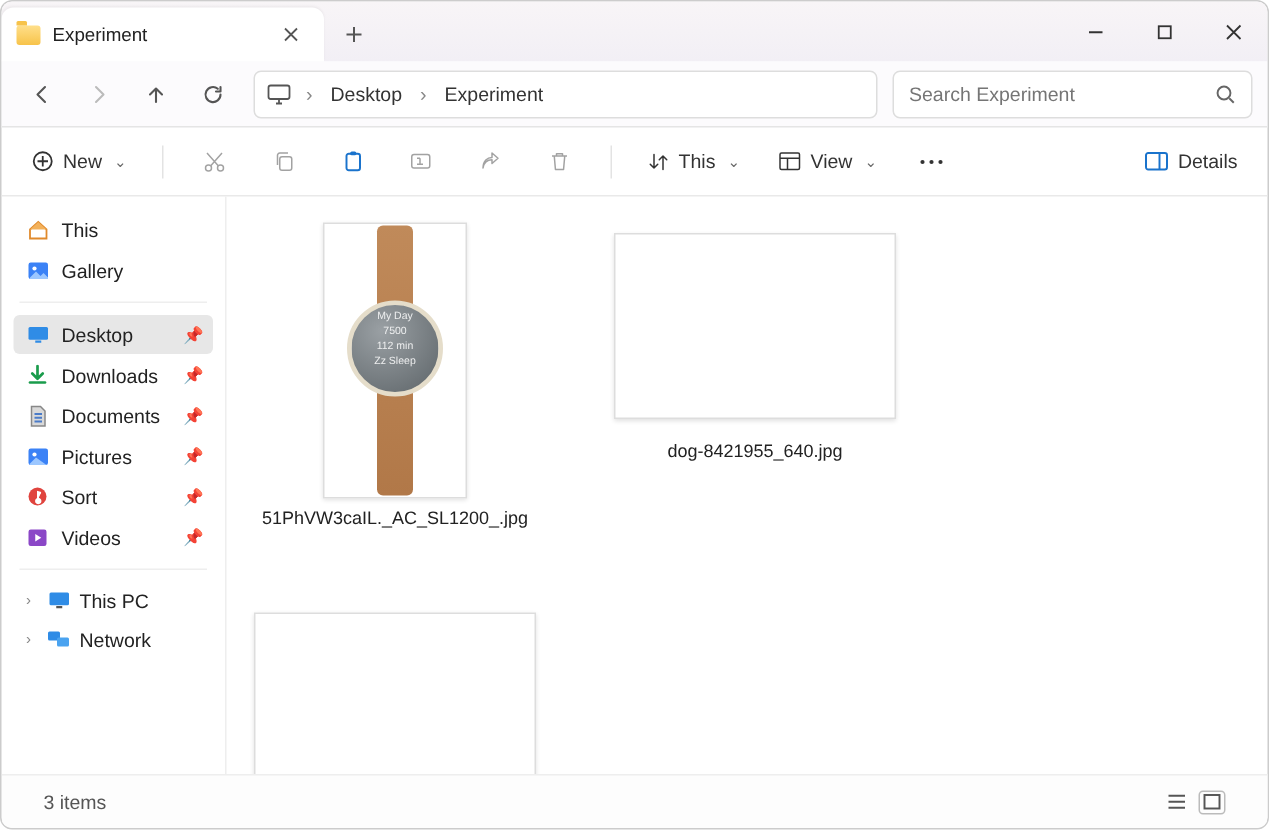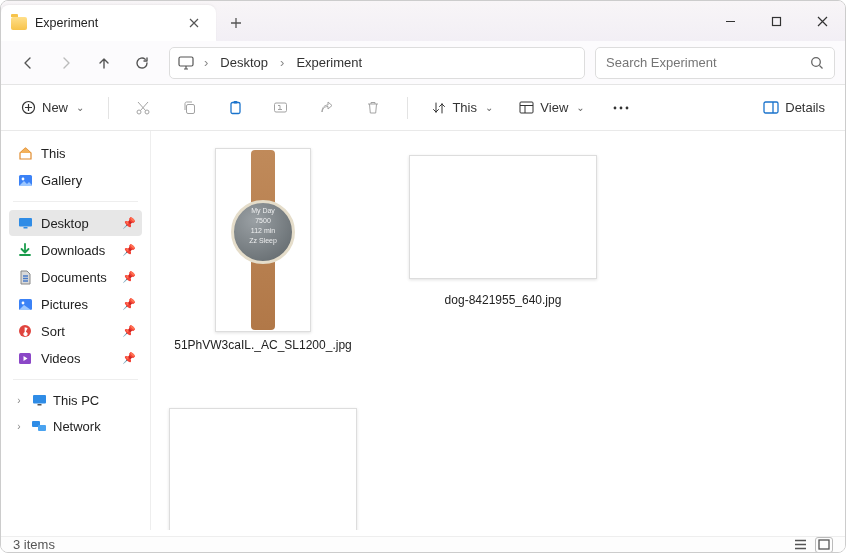--- a/index.html
+++ b/index.html
@@ -66,21 +66,21 @@
       radial-gradient(circle 4px at 118px 62px,#2a1a0a 99%,transparent),
       radial-gradient(circle 6px at 94px 78px,#2a1a0a 99%,transparent),
       linear-gradient(#9ca0a3,#8a8e91);}
   .flower{width:188px;height:124px;background:
       radial-gradient(circle 90px at 96px 95px,#a88bd6 0 45%,#8b6cc7 46% 60%,transparent 61%),
       radial-gradient(circle 8px at 160px 40px,#f4d35e 99%,transparent),
       linear-gradient(#6c7b55,#4f5b3e);}
   .f2 .thumb, .f3 .thumb{height:140px;}
 
   
-  .status{position:absolute; left:0; right:0; bottom:0; height:16px; border-top:1px solid #eee; display:flex; align-items:center; padding:0 12px; font-size:12px; color:#555; background:#fdfdfd;}
+  .status{position:absolute; left:0; right:0; bottom:0; height:36px; border-top:1px solid #eee; display:flex; align-items:center; padding:0 28px; font-size:12px; color:#555; background:#fdfdfd;}
   .status .view-icons{margin-left:auto; display:flex; gap:6px; color:#666;}
   .view-icons span{width:18px;height:16px;display:flex;align-items:center;justify-content:center;border:1px solid transparent;border-radius:3px;}
   .view-icons span.active{border-color:#bbb;}
 
   svg{display:block;}
 </style>
 </head>
 <body>
 
 <div class="titlebar">

